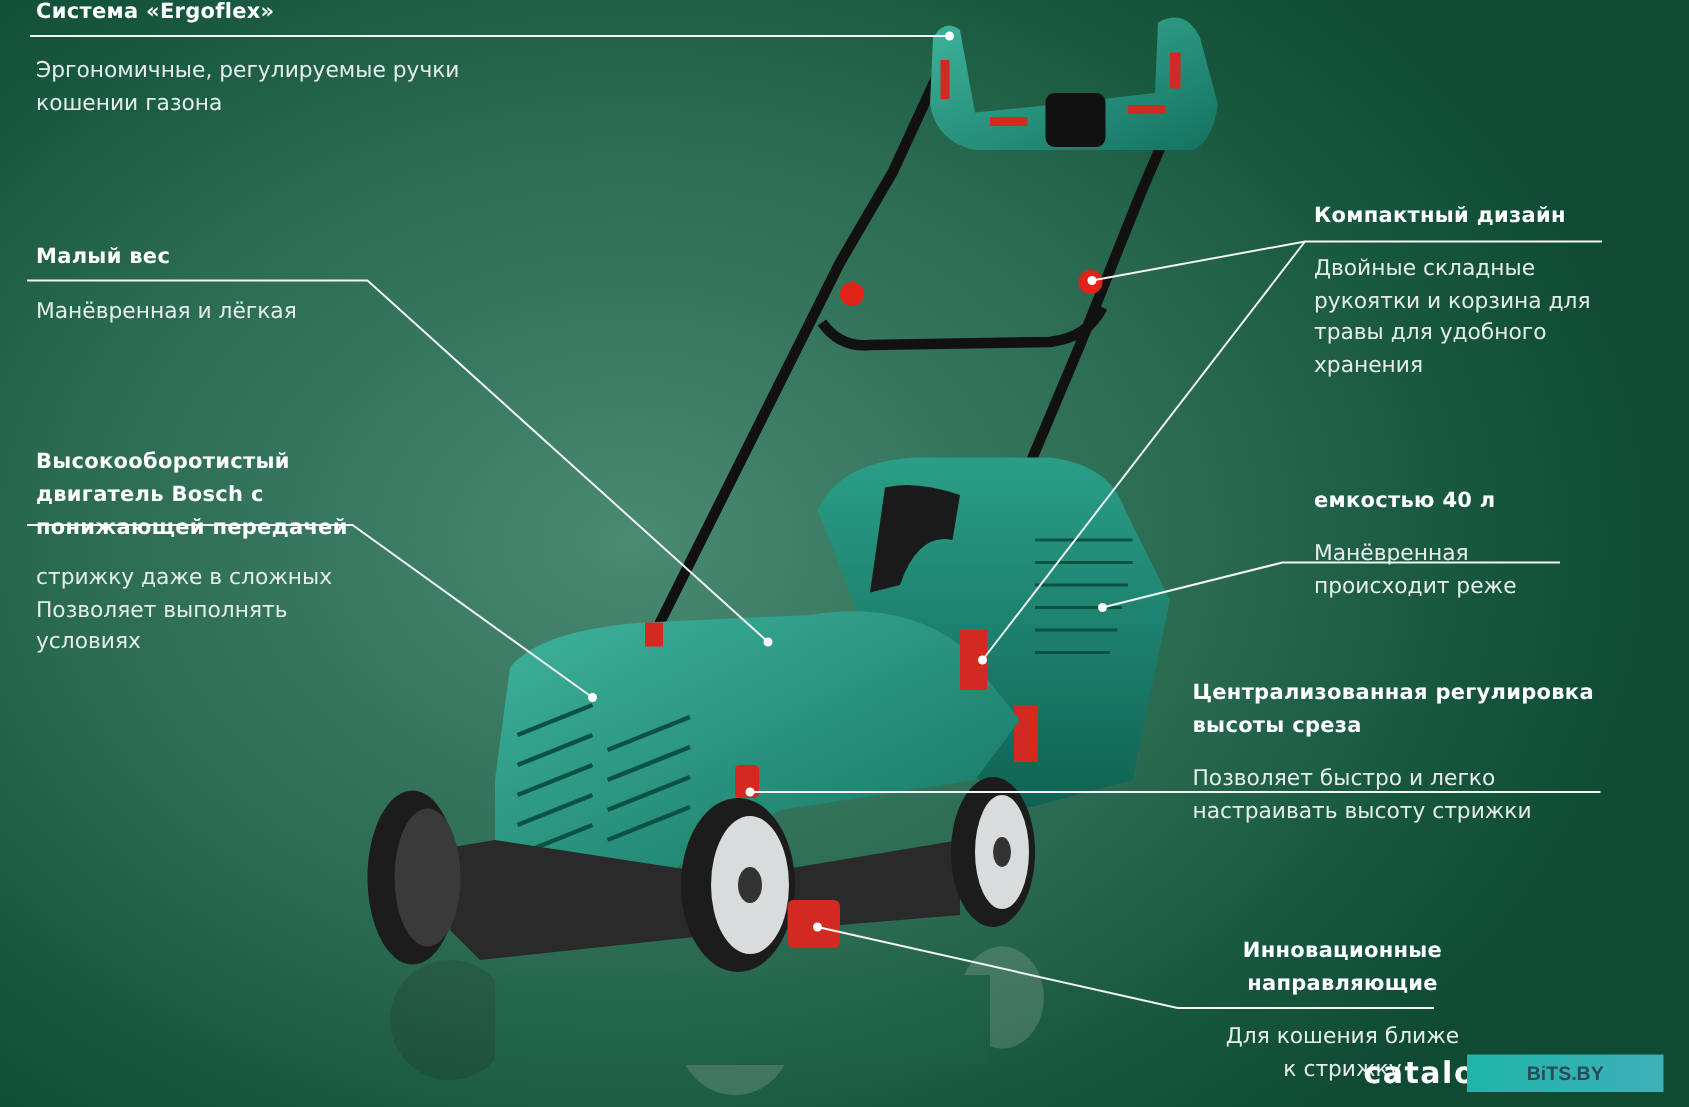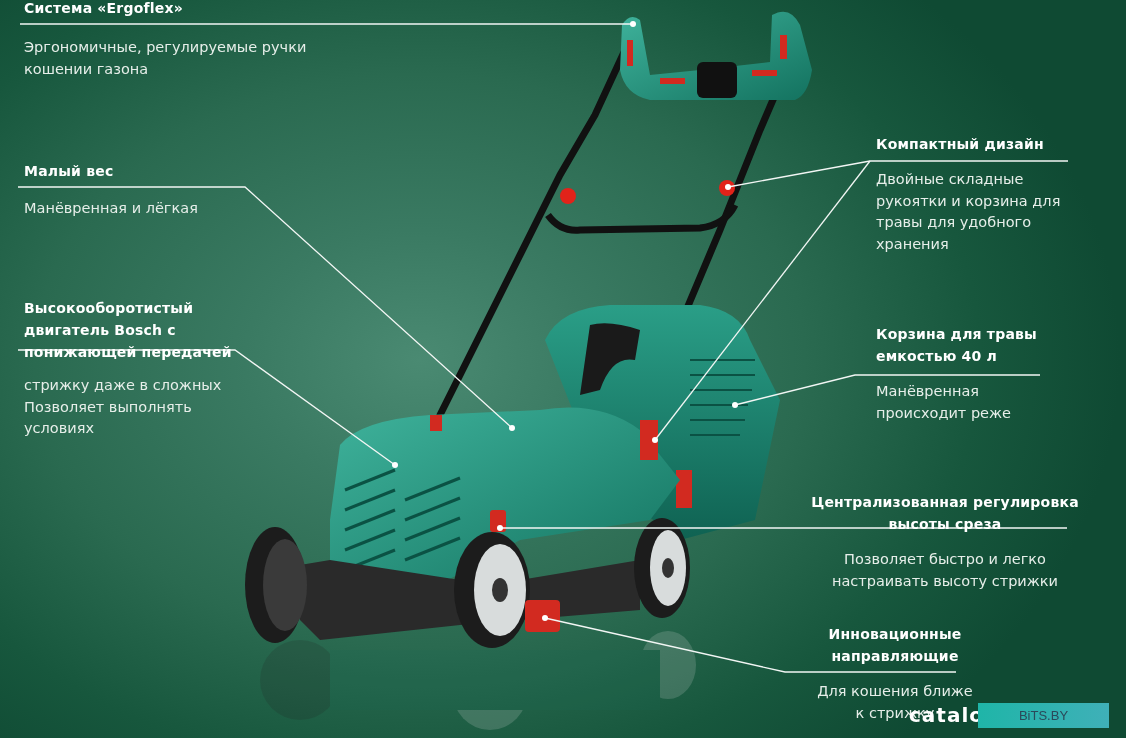--- a/index.html
+++ b/index.html
@@ -7,21 +7,21 @@
     background: radial-gradient(ellipse 700px 520px at 420px 360px, #4a8a72 0%, #3a7a62 25%, #2a6a50 55%, #17573d 80%, #0f4a33 100%);
     font-family:"DejaVu Sans","Liberation Sans",sans-serif;color:#fff;}
   .feat{position:absolute;}
   .feat .title{font-weight:bold;font-size:14px;line-height:22px;color:#fff;letter-spacing:0.2px;}
   .feat .desc{font-size:14.5px;line-height:21.5px;color:#e6eee9;}
   svg.lines{position:absolute;left:0;top:0;}
   .mower{position:absolute;left:0;top:0;}
   .watermark{position:absolute;left:909px;top:702px;height:26px;display:flex;align-items:center;}
   .wm-catalog{font-weight:bold;font-size:20px;color:#fff;font-family:"DejaVu Sans",sans-serif;letter-spacing:1px;}
   .wm-bits{position:absolute;left:69px;top:1px;width:131px;height:25px;background:linear-gradient(90deg,#1fb5a8,#3fb0b8);
-    color:#2a4a5a;font-weight:normal;font-size:13px;display:flex;align-items:center;justify-content:center;font-family:"Liberation Sans",sans-serif;}
+    color:#2a4a5a;font-weight:bold;font-size:13px;display:flex;align-items:center;justify-content:center;font-family:"Liberation Sans",sans-serif;}
 </style>
 </head>
 <body>
 
 <svg class="mower" width="1126" height="738" viewBox="0 0 1126 738">
   <defs>
     <linearGradient id="teal" x1="0" y1="0" x2="1" y2="1">
       <stop offset="0" stop-color="#3fb39c"></stop>
         <stop offset="1" stop-color="#13725f"></stop>
     </linearGradient>
@@ -154,31 +154,30 @@
   <div class="desc">
     <div>Двойные складные</div>
     <div>рукоятки и корзина для</div>
     <div>травы для удобного</div>
     <div>хранения</div>
   </div>
 </div>
 
 <div class="feat" style="left:876px;top:323px;width:180px;">
   <div class="title">
-    <div>Корзина для травы</div>
     <div>емкостью 40 л</div>
   </div>
   <div style="height:14px"></div>
   <div class="desc">
     <div>Манёвренная</div>
     <div>происходит реже</div>
   </div>
 </div>
 
-<div class="feat" style="left:795px;top:491px;width:300px;text-align:center;">
+<div class="feat" style="left:795px;top:451px;width:300px;">
   <div class="title">
     <div>Централизованная регулировка</div>
     <div>высоты среза</div>
   </div>
   <div style="height:14px"></div>
   <div class="desc">
     <div>Позволяет быстро и легко</div>
     <div>настраивать высоту стрижки</div>
   </div>
 </div>

